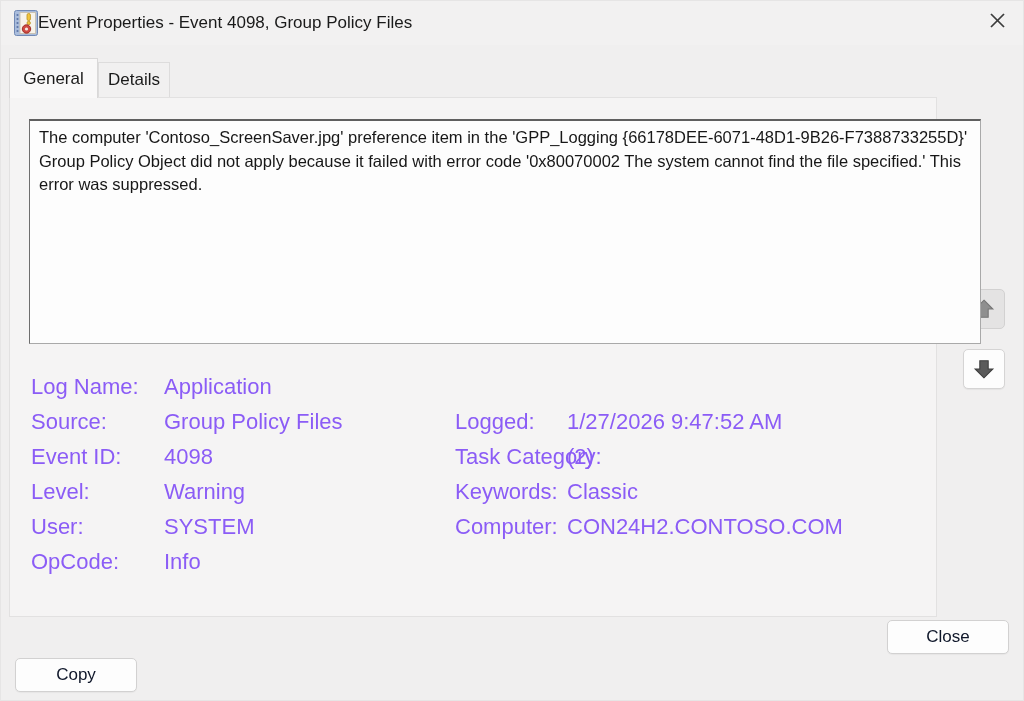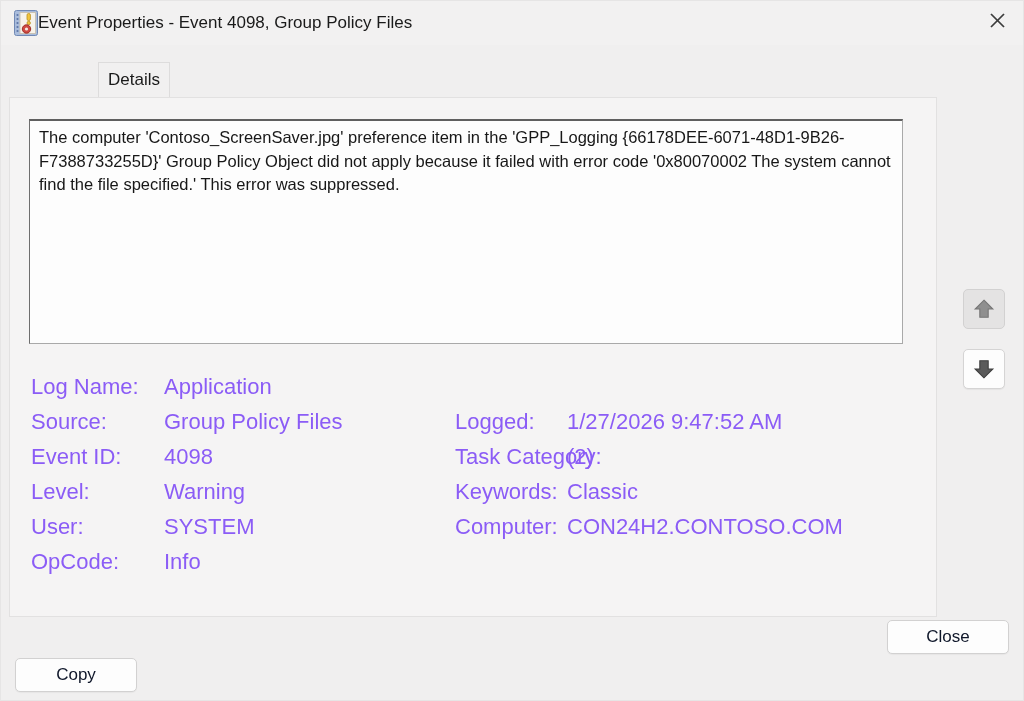--- a/index.html
+++ b/index.html
@@ -76,21 +76,21 @@
     left: 8px; top: 96px;
     width: 928px; height: 520px;
     background: #f5f4f4;
     border: 1px solid #e2e1e1;
     z-index: 2;
   }
   
   .msgbox {
     position: absolute;
     left: 28px; top: 118px;
-    width: 874px; height: 225px;
+    width: 952px; height: 225px;
     background: #fdfdfd;
     border: 1px solid #a9a9a9;
     border-top: 2px solid #5f5f5f;
     border-left: 1px solid #6e6e6e;
     z-index: 4;
     padding: 5px 9px;
     font-size: 16.5px;
     line-height: 23.5px;
     color: #171717;
     overflow: hidden;
@@ -173,20 +173,21 @@
     </svg>
     <span class="title-text">Event Properties - Event 4098, Group Policy Files</span>
     <div class="close-btn">
       <svg width="17" height="17" viewBox="0 0 17 17">
         <line x1="2" y1="2" x2="15" y2="15" stroke="#3c3c3c" stroke-width="1.7"></line>
         <line x1="15" y1="2" x2="2" y2="15" stroke="#3c3c3c" stroke-width="1.7"></line>
       </svg>
     </div>
   </div>
 
+  <div class="tab active">General</div>
   <div class="tab inactive">Details</div>
 
   <div class="panel"></div>
 
   <div class="msgbox">The computer 'Contoso_ScreenSaver.jpg' preference item in the 'GPP_Logging {66178DEE-6071-48D1-9B26-F7388733255D}' Group Policy Object did not apply because it failed with error code '0x80070002 The system cannot find the file specified.' This error was suppressed.</div>
 
   <span class="field-label col-l-label row-0">Log Name:</span>
   <span class="field-value col-l-value row-0">Application</span>
 
   <span class="field-label col-l-label row-1">Source:</span>

